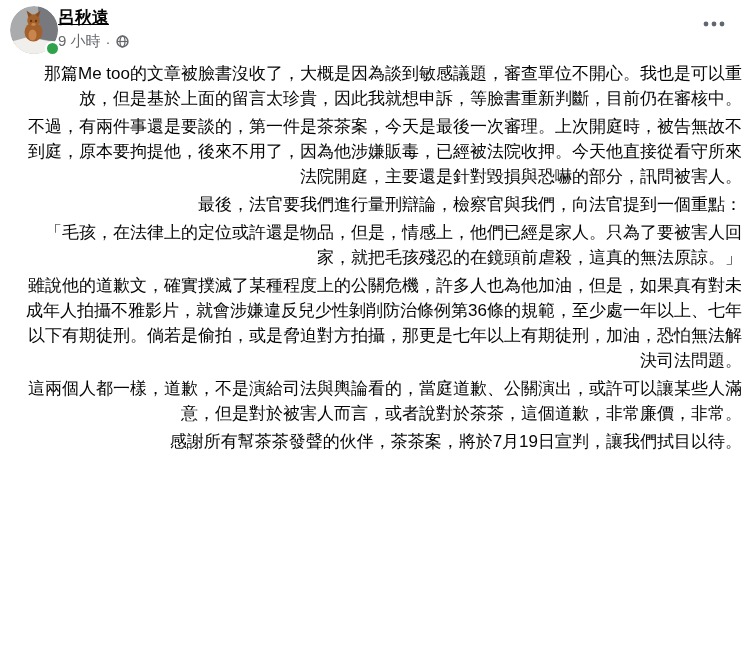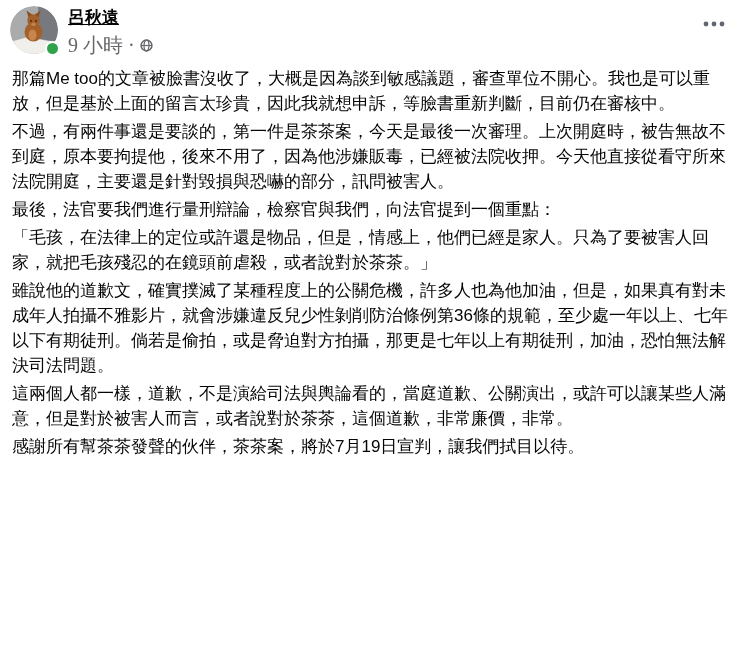--- a/index.html
+++ b/index.html
@@ -30,57 +30,57 @@
     position: absolute;
     right: -2px;
     bottom: -2px;
     width: 15px;
     height: 15px;
     border-radius: 50%;
     background: #31A24C;
     border: 2.5px solid #ffffff;
     box-sizing: border-box;
   }
-  .hdr-text { margin-left: 10px; padding-top: 1px; font-family: Liberation Serif, serif; }
+  .hdr-text { padding-top: 1px; }
   .author-link {
     display: inline-block;
     font-size: 17px;
     font-weight: 700;
     color: #050505;
     text-decoration: underline;
     cursor: pointer;
     line-height: 21px;
   }
   .meta-row {
     display: flex;
     align-items: center;
     gap: 5px;
     margin-top: 4px;
-    font-size: 20px;
+    font-size: 15px;
     color: #65676B;
   }
   .globe-wrap { display: inline-flex; align-items: center; }
   .more-btn {
     position: absolute;
     top: 14px;
     right: 18px;
     background: none;
     border: none;
     padding: 6px;
     cursor: pointer;
     line-height: 0;
   }
   .post-content {
     padding: 3px 8px 0 8px;
     font-size: 17px;
     line-height: 25px;
     color: #050505;
     text-align: left;
   }
-  .post-content p { margin: 0 0 3px 4px; }
+  .post-content p { margin: 0 0 3px 12px; text-align: right; }
 </style>
 </head>
 <body>
 
 <div class="page">
 
   <div class="post-header">
 
     <div class="avatar-wrap">
       <svg width="48" height="48" viewBox="0 0 48 48">
@@ -128,19 +128,19 @@
         <circle cx="20" cy="4" r="2.4" fill="#606770"></circle>
       </svg>
     </button>
 
   </div>
 
   <div class="post-content">
     <p>那篇Me too的文章被臉書沒收了，大概是因為談到敏感議題，審查單位不開心。我也是可以重放，但是基於上面的留言太珍貴，因此我就想申訴，等臉書重新判斷，目前仍在審核中。</p>
     <p>不過，有兩件事還是要談的，第一件是茶茶案，今天是最後一次審理。上次開庭時，被告無故不到庭，原本要拘提他，後來不用了，因為他涉嫌販毒，已經被法院收押。今天他直接從看守所來法院開庭，主要還是針對毀損與恐嚇的部分，訊問被害人。</p>
     <p>最後，法官要我們進行量刑辯論，檢察官與我們，向法官提到一個重點：</p>
-    <p>「毛孩，在法律上的定位或許還是物品，但是，情感上，他們已經是家人。只為了要被害人回家，就把毛孩殘忍的在鏡頭前虐殺，或者說對於茶茶。」</p>
+    <p>「毛孩，在法律上的定位或許還是物品，但是，情感上，他們已經是家人。只為了要被害人回家，就把毛孩殘忍的在鏡頭前虐殺，這真的無法原諒。」</p>
     <p>雖說他的道歉文，確實撲滅了某種程度上的公關危機，許多人也為他加油，但是，如果真有對未成年人拍攝不雅影片，就會涉嫌違反兒少性剝削防治條例第36條的規範，至少處一年以上、七年以下有期徒刑。倘若是偷拍，或是脅迫對方拍攝，那更是七年以上有期徒刑，加油，恐怕無法解決司法問題。</p>
     <p>這兩個人都一樣，道歉，不是演給司法與輿論看的，當庭道歉、公關演出，或許可以讓某些人滿意，但是對於被害人而言，或者說對於茶茶，這個道歉，非常廉價，非常。</p>
     <p>感謝所有幫茶茶發聲的伙伴，茶茶案，將於7月19日宣判，讓我們拭目以待。</p>
   </div>
 
 </div>
 
 </body></html>

